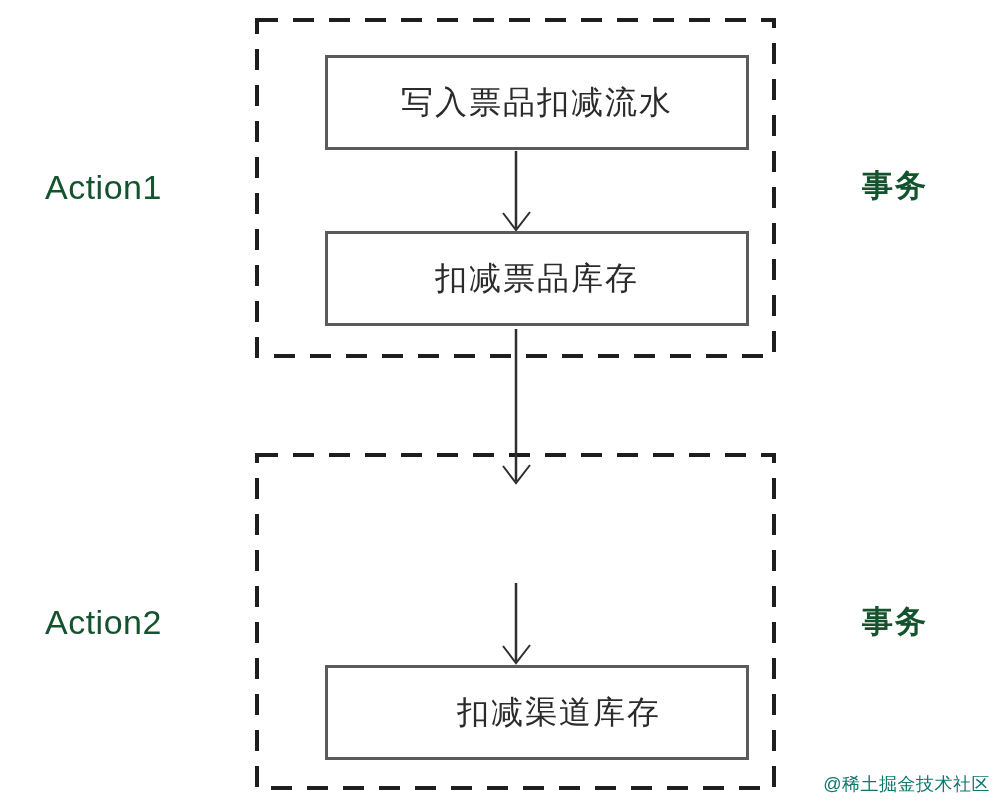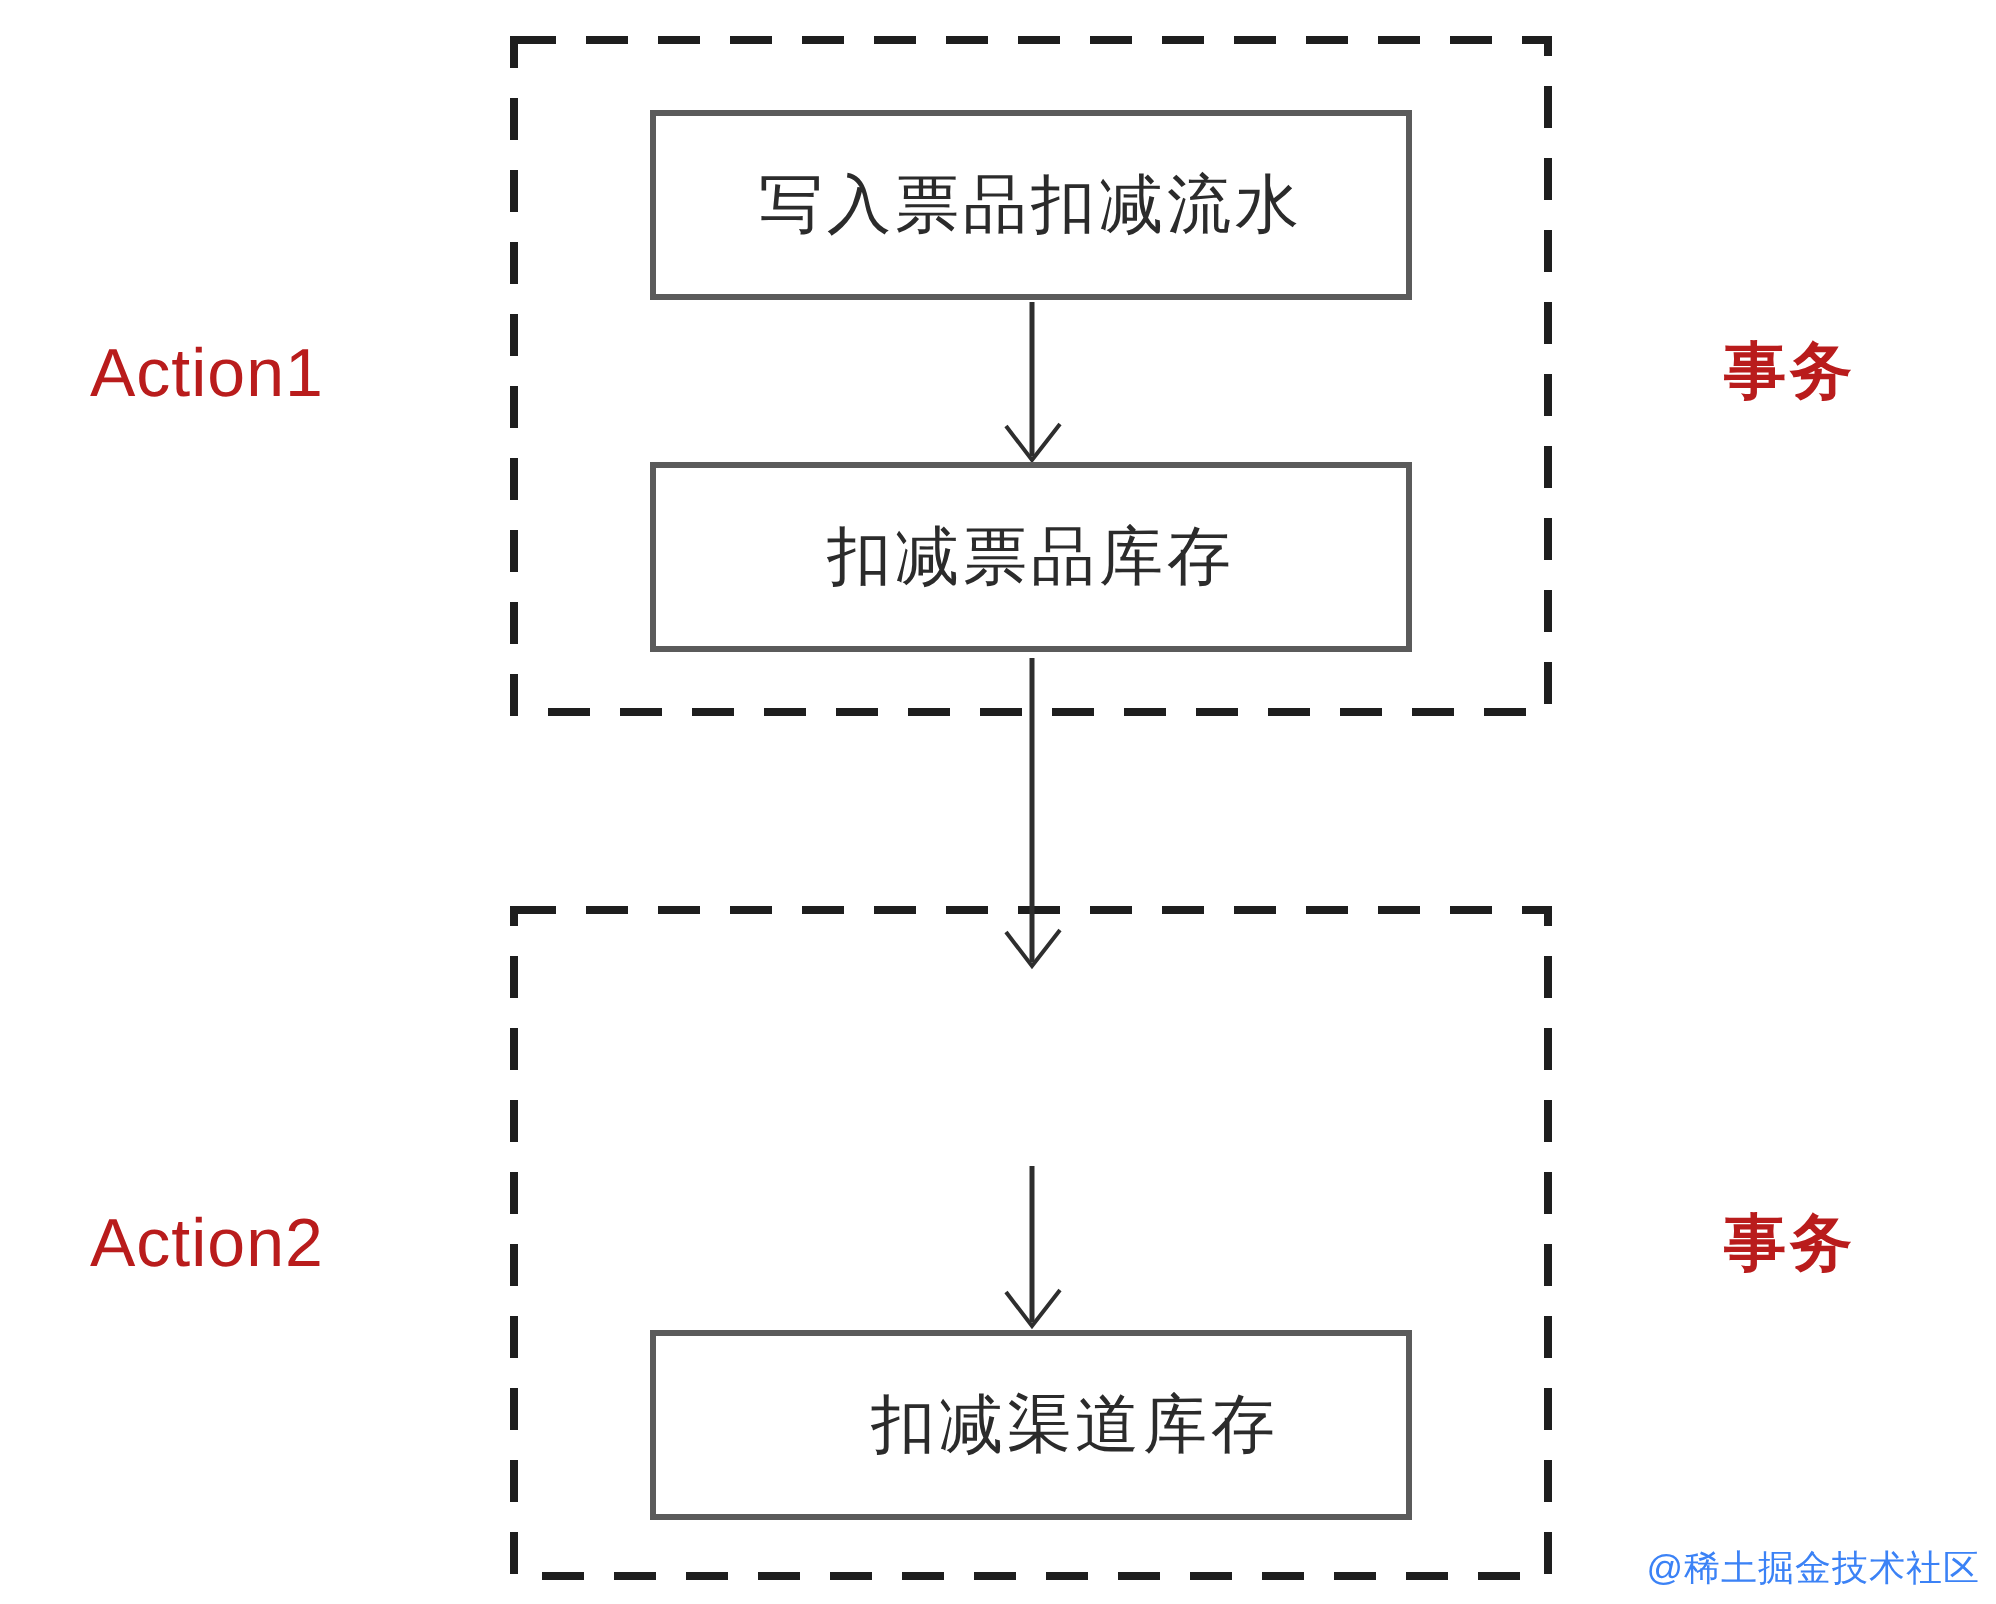--- a/index.html
+++ b/index.html
@@ -33,55 +33,55 @@
     stroke-width: 2.5;
     fill: none;
   }
   .arrow-head {
     stroke: #2e2e2e;
     stroke-width: 2;
     fill: none;
   }
   .flow-node {
     position: absolute;
-    width: 381px;
+    width: 424px;
     height: 95px;
     border: 3px solid #5b5b5b;
     background: #ffffff;
     display: flex;
     align-items: center;
     justify-content: center;
     box-sizing: border-box;
   }
   .flow-node span {
     font-size: 32px;
     color: #2b2b2b;
     letter-spacing: 2px;
     white-space: nowrap;
   }
   .side-label {
     position: absolute;
-    color: #b91c1c;
+    color: #14532d;
     white-space: nowrap;
   }
   .action-label {
     font-size: 34px;
     letter-spacing: 0.5px;
   }
   .txn-label {
     font-size: 31px;
     letter-spacing: 2px;
     font-weight: bold;
   }
   .watermark {
     position: absolute;
     right: 8px;
     bottom: 6px;
     font-size: 18px;
-    color: #3b82f6;
+    color: #0f766e;
     letter-spacing: 0.5px;
     white-space: nowrap;
   }
 </style>
 </head>
 <body>
 
 <div class="canvas">
 
   <svg class="overlay" width="998" height="802" viewBox="0 0 998 802" xmlns="http://www.w3.org/2000/svg">

